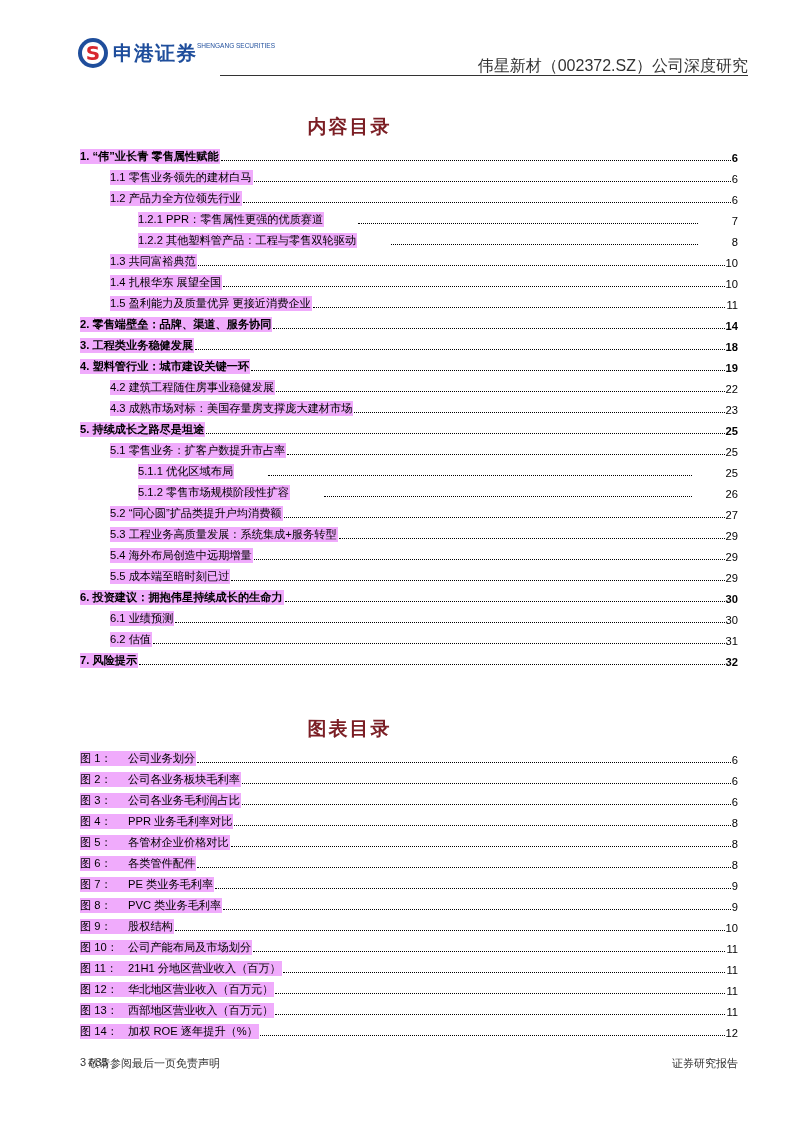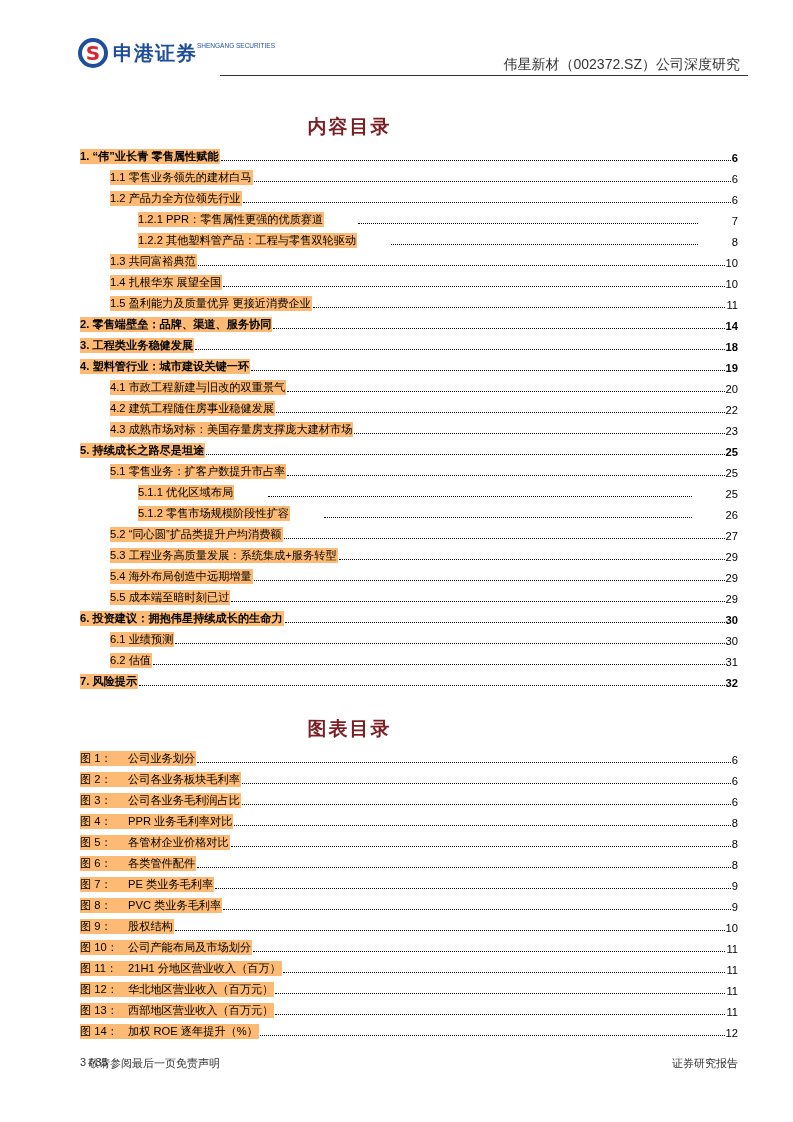--- a/index.html
+++ b/index.html
@@ -7,30 +7,30 @@
          font-family: "Liberation Sans", "DejaVu Sans", sans-serif; color: #000; }
   .header { position: absolute; left: 78px; top: 38px; width: 670px; height: 38px; }
   .logo { position: absolute; left: 0; top: 0; display: flex; align-items: center; }
   .logo-mark { width: 30px; height: 30px; border-radius: 50%; background: #1f4e9c;
                position: relative; display: flex; align-items: center; justify-content: center; }
   .logo-mark::before { content: ""; position: absolute; width: 22px; height: 22px; border-radius: 50%; background: #fff; }
   .logo-mark span { position: relative; color: #d7282f; font-weight: bold; font-size: 20px; line-height: 20px; font-family: "DejaVu Sans", sans-serif; }
   .logo-text { margin-left: 5px; display: flex; flex-direction: row; }
   .logo-cn { font-size: 20px; font-weight: bold; color: #1f4e9c; letter-spacing: 1px; line-height: 22px; }
   .logo-en { font-size: 6.5px; color: #1f4e9c; letter-spacing: 0px; line-height: 8px; }
-  .header-title { position: absolute; right: 8px; top: 18px; font-size: 14px; color: #333; }
+  .header-title { position: absolute; right: 0; top: 18px; font-size: 16px; color: #333; }
   .header-rule { position: absolute; left: 142px; right: 0; top: 37px; border-top: 1px solid #333; }
 
   .section-title { position: absolute; left: 0; width: 699px; text-align: center;
                    font-size: 19px; font-weight: bold; color: #7b1e24; letter-spacing: 2px;
                    font-family: "DejaVu Serif", serif; }
 
   .toc { position: absolute; left: 80px; width: 658px; }
   .toc-row { position: relative; height: 21px; display: flex; align-items: flex-end; font-size: 11.2px; }
-  .toc-row .label { white-space: nowrap; background: #fdba74; padding-right: 1px; position: relative; z-index: 1; }
+  .toc-row .label { white-space: nowrap; background: #f0abfc; padding-right: 1px; position: relative; z-index: 1; }
   .toc-row .leader { flex: 1; border-bottom: 1px dotted #000; margin-bottom: 3px; margin-left: 1px; margin-right: 1px; }
   .toc-row .page { white-space: nowrap; position: relative; z-index: 1; }
   .lvl1 .label, .lvl1 .page { font-weight: bold; }
   .lvl2 { padding-left: 30px; }
   .lvl3 { padding-left: 58px; gap: 33px; }
   .fig .label, .fig .page { font-weight: normal; }
   .fig .num { display: inline-block; min-width: 48px; }
 
   .footer { position: absolute; left: 80px; width: 658px; top: 1056px; font-size: 11px; color: #333; }
   .footer .left { position: absolute; left: 8px; }
@@ -106,25 +106,20 @@
       <span class="label">3. 工程类业务稳健发展</span>
       <span class="leader"></span>
       <span class="page">18</span>
     </div>
     <div class="toc-row lvl1">
       <span class="label">4. 塑料管行业：城市建设关键一环</span>
       <span class="leader"></span>
       <span class="page">19</span>
     </div>
     <div class="toc-row lvl2">
-      <span class="label">4.1 市政工程新建与旧改的双重景气</span>
-      <span class="leader"></span>
-      <span class="page">20</span>
-    </div>
-    <div class="toc-row lvl2">
       <span class="label">4.2 建筑工程随住房事业稳健发展</span>
       <span class="leader"></span>
       <span class="page">22</span>
     </div>
     <div class="toc-row lvl2">
       <span class="label">4.3 成熟市场对标：美国存量房支撑庞大建材市场</span>
       <span class="leader"></span>
       <span class="page">23</span>
     </div>
     <div class="toc-row lvl1">

